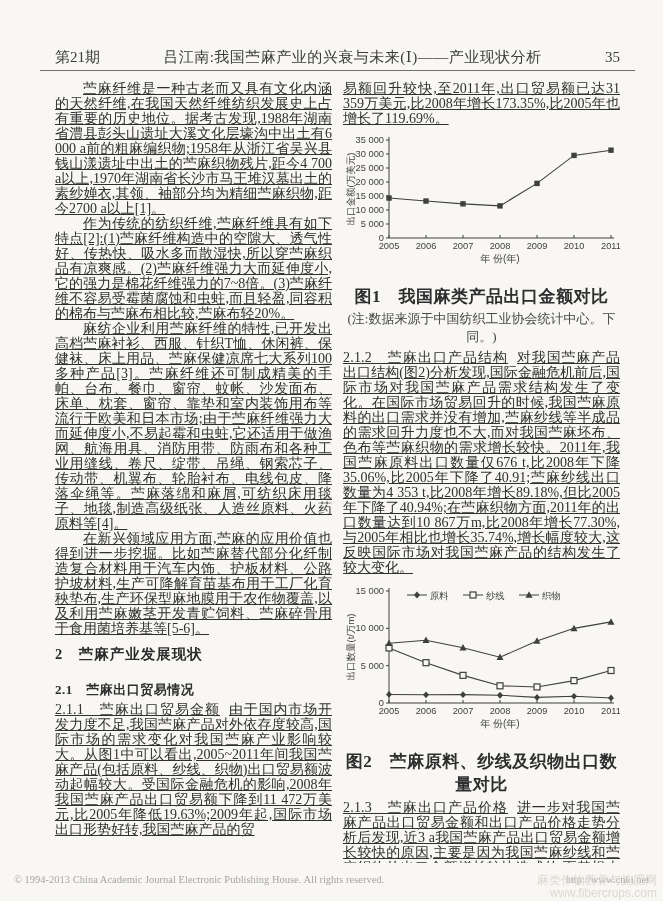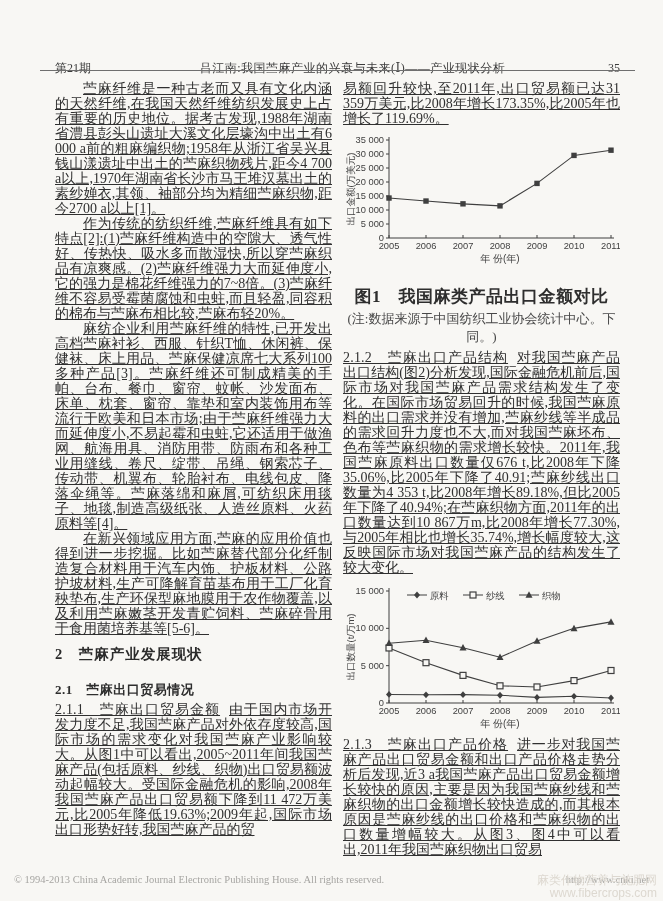--- a/index.html
+++ b/index.html
@@ -8,23 +8,23 @@
     position:relative;
     width:663px;height:901px;
     margin:0 auto;
     background:#f8f7f4;
     font-family:"Liberation Serif","DejaVu Serif",serif;
     color:#303030;
     overflow:hidden;
   }
   
   .header{
-    position:absolute;top:60px;left:55px;right:43px;
+    position:absolute;top:48px;left:55px;right:43px;
     display:flex;align-items:baseline;
-    font-size:12px;color:#3c3c3c;
+    font-size:15px;color:#3c3c3c;
   }
   .header .issue{width:90px;text-align:left;}
   .header .running-title{flex:1;text-align:center;letter-spacing:.5px;}
   .header .pageno{width:60px;text-align:right;}
   .header-rule{
     position:absolute;top:70px;left:40px;right:28px;
     border-top:1.3px solid #6f6f6f;height:0;
   }
   
   .columns{
@@ -203,20 +203,21 @@
             <line x1="64" y1="14" x2="84" y2="14" stroke="#3f3f3f" stroke-width="1"></line>
             <path d="M74 10.6L77 14L74 17.4L71 14Z" fill="#3f3f3f"></path>
             <text x="87" y="17.5" font-size="9.3" fill="#3f3f3f">原料</text>
             <line x1="120" y1="14" x2="140" y2="14" stroke="#3f3f3f" stroke-width="1"></line>
             <rect x="127" y="11" width="6" height="6" fill="#f8f7f4" stroke="#3f3f3f" stroke-width="1.2"></rect>
             <text x="143" y="17.5" font-size="9.3" fill="#3f3f3f">纱线</text>
             <line x1="176" y1="14" x2="196" y2="14" stroke="#3f3f3f" stroke-width="1"></line>
             <path d="M186 10.3L189.5 16.8L182.5 16.8Z" fill="#3f3f3f"></path>
             <text x="199" y="17.5" font-size="9.3" fill="#3f3f3f">织物</text>
           </svg>
+        <div class="fig-caption">图2　苎麻原料、纱线及织物出口数量对比</div>
       </div>
 
       <p class="body noindent"><span class="runin">2.1.3　苎麻出口产品价格</span><span>进一步对我国苎麻产品出口贸易金额和出口产品价格走势分析后发现,近3 a我国苎麻产品出口贸易金额增长较快的原因,主要是因为我国苎麻纱线和苎麻织物的出口金额增长较快造成的,而其根本原因是苎麻纱线的出口价格和苎麻织物的出口数量增幅较大。从图3、图4中可以看出,2011年我国苎麻织物出口贸易</span></p>
     </div>
 
   </div>
 
   <div class="footer">
     <span>© 1994-2013 China Academic Journal Electronic Publishing House. All rights reserved.</span>
     <span>http://www.cnki.net</span>

